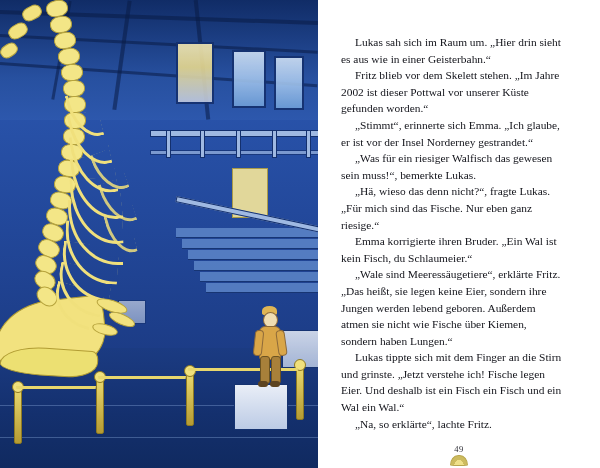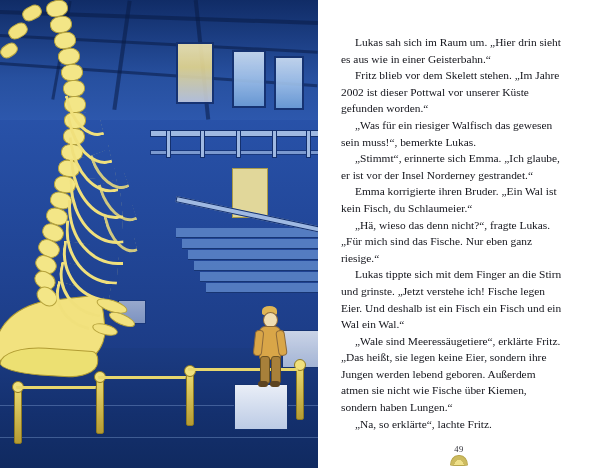--- a/index.html
+++ b/index.html
@@ -340,26 +340,26 @@
       <div class="fig-shoe" style="left:258px;top:381px;"></div>
       <div class="fig-shoe" style="left:270px;top:381px;"></div>
 
     </div>
   </div>
 
   <div class="page-right">
     <div class="text-col">
       <p>Lukas sah sich im Raum um. „Hier drin sieht es aus wie in einer Geisterbahn.“</p>
       <p>Fritz blieb vor dem Skelett stehen. „Im Jahre 2002 ist dieser Pottwal vor unserer Küste gefunden worden.“</p>
+      <p>„Stimmt“, erinnerte sich Emma. „Ich glaube, er ist vor der Insel Norderney gestrandet.“</p>
       <p>„Was für ein riesiger Walfisch das gewesen sein muss!“, bemerkte Lukas.</p>
-      <p>„Stimmt“, erinnerte sich Emma. „Ich glaube, er ist vor der Insel Norderney gestrandet.“</p>
+      <p>„Hä, wieso das denn nicht?“, fragte Lukas. „Für mich sind das Fische. Nur eben ganz riesige.“</p>
       <p>Emma korrigierte ihren Bruder. „Ein Wal ist kein Fisch, du Schlaumeier.“</p>
-      <p>„Hä, wieso das denn nicht?“, fragte Lukas. „Für mich sind das Fische. Nur eben ganz riesige.“</p>
+      <p>„Wale sind Meeressäugetiere“, erklärte Fritz. „Das heißt, sie legen keine Eier, sondern ihre Jungen werden lebend geboren. Außerdem atmen sie nicht wie Fische über Kiemen, sondern haben Lungen.“</p>
       <p>Lukas tippte sich mit dem Finger an die Stirn und grinste. „Jetzt verstehe ich! Fische legen Eier. Und deshalb ist ein Fisch ein Fisch und ein Wal ein Wal.“</p>
-      <p>„Wale sind Meeressäugetiere“, erklärte Fritz. „Das heißt, sie legen keine Eier, sondern ihre Jungen werden lebend geboren. Außerdem atmen sie nicht wie Fische über Kiemen, sondern haben Lungen.“</p>
       <p>„Na, so erklärte“, lachte Fritz.</p>
     </div>
 
     <div class="folio">49</div>
     <div class="folio-orn">
       <span class="shell"></span>
     </div>
   </div>
 
 </div>

